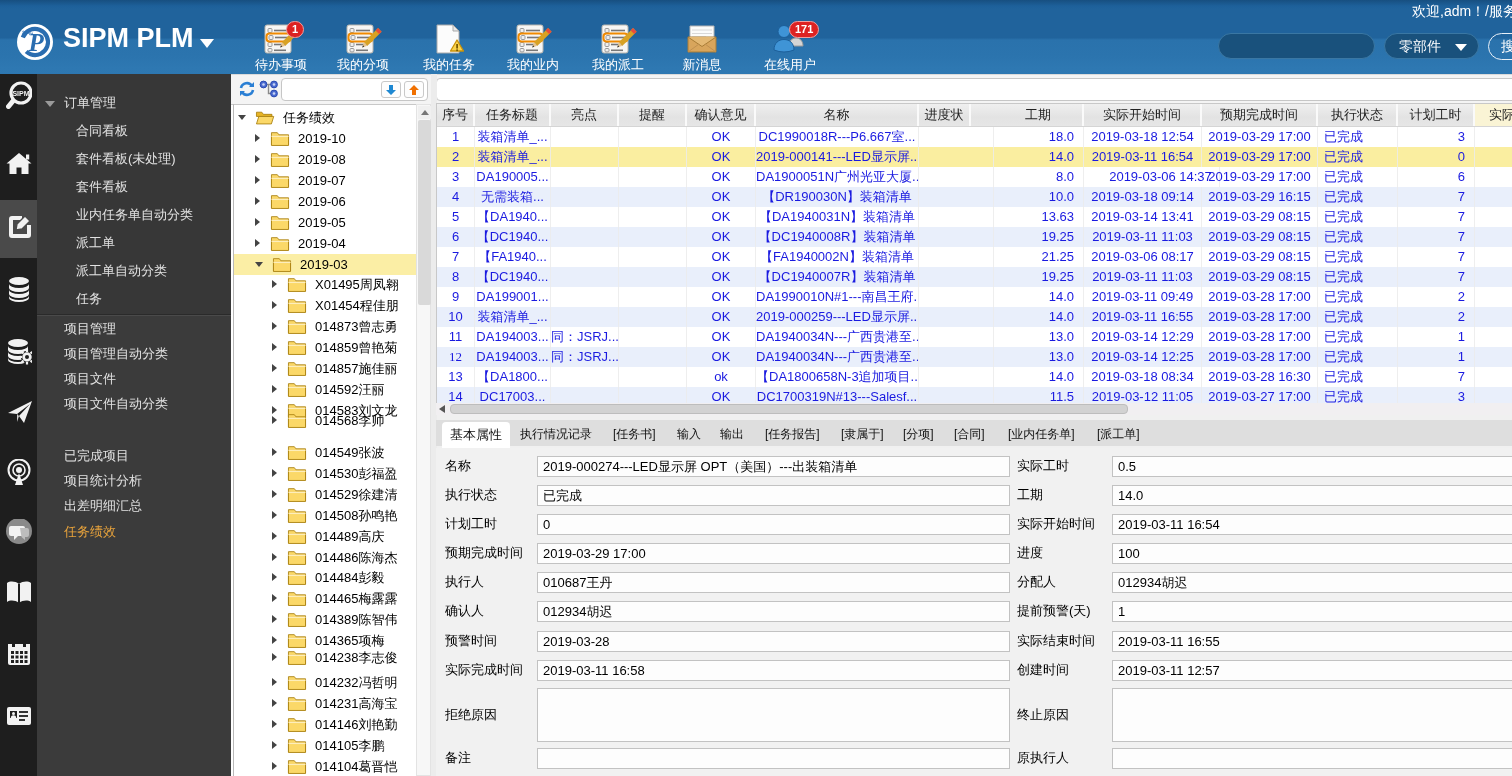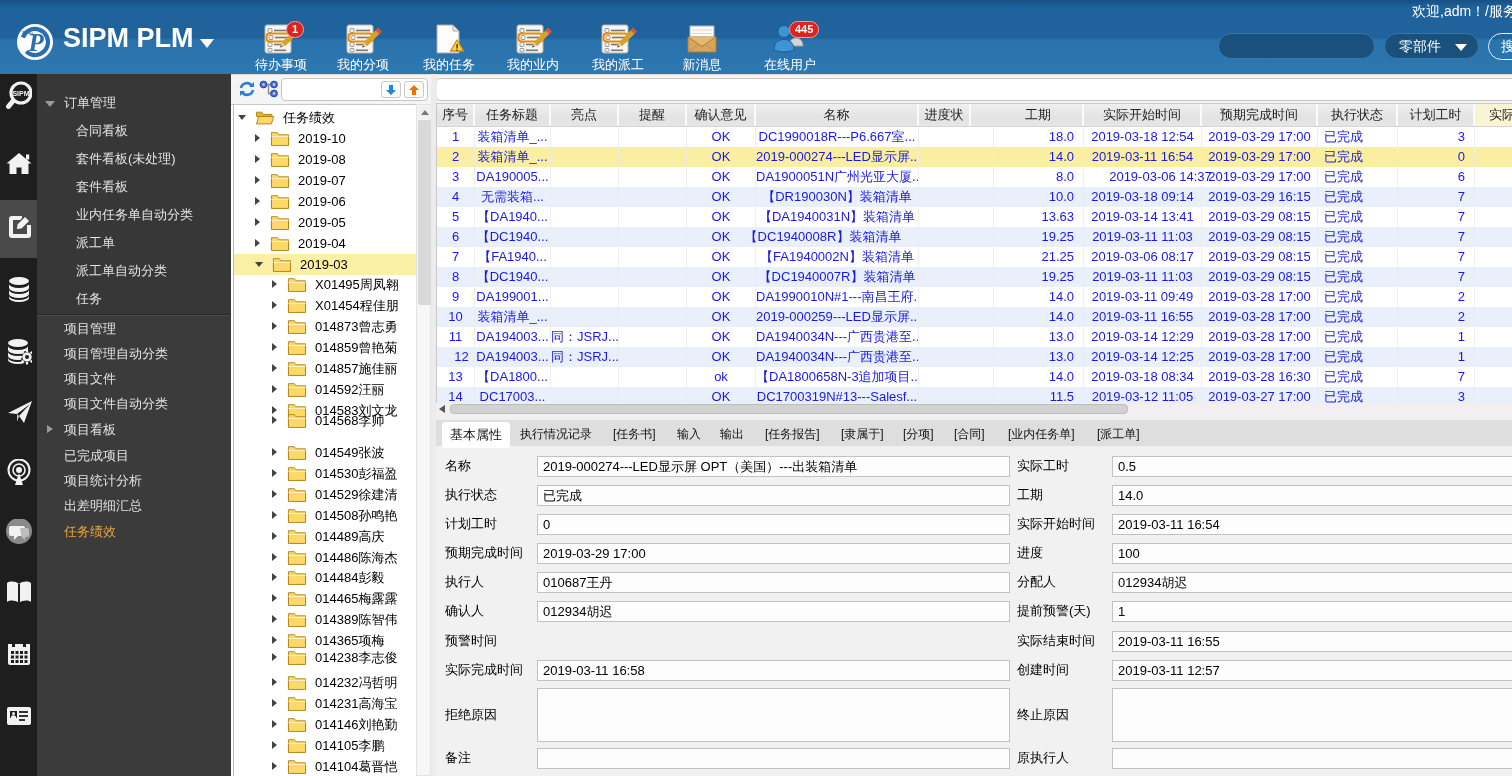--- a/index.html
+++ b/index.html
@@ -195,21 +195,21 @@
 <path d="M5 28 l11 -8 M33 28 l-11 -8" stroke="#c09050" fill="none"></path>
 </svg></span>
       <span class="lbl">新消息</span>
     </div>
 <div class="hitem" style="left:745px;">
       <span class="ic"><svg width="38" height="30" viewBox="0 0 38 30">
 <circle cx="25" cy="8" r="4.5" fill="#d5d5d5" stroke="#9a9a9a"></circle>
 <path d="M18 22 c0-5 3-8 7-8 s7 3 7 8 z" fill="#d5d5d5" stroke="#9a9a9a"></path>
 <circle cx="13" cy="7.5" r="6" fill="#3f94d6" stroke="#1c5f9a"></circle>
 <path d="M3 26 c0-7 4.5-10.5 10-10.5 s10 3.5 10 10.5 q-10 4 -20 0 z" fill="#3f94d6" stroke="#1c5f9a"></path>
-</svg><span class="badge" style="left:18px;">445</span></span>
+</svg><span class="badge" style="left:18px;">171</span></span>
       <span class="lbl">在线用户</span>
     </div>
 </div>
 
 <div id="strip">
 <div class="sel" style="top:126px;"></div>
 <svg style="top:7px;" width="26" height="28" viewBox="0 0 26 28">
       <g>
         <circle cx="15" cy="12" r="10" fill="none" stroke="#f2f2f2" stroke-width="3.2"></circle>
 <text x="15" y="14.5" font-size="7" font-weight="bold" fill="#f2f2f2" text-anchor="middle" font-family="Liberation Sans">SIPM</text>
@@ -315,21 +315,20 @@
 <div class="mitem msub abs" style="top:71px; height:28px; line-height:28px;">套件看板(未处理)</div>
 <div class="mitem msub abs" style="top:99px; height:28px; line-height:28px;">套件看板</div>
 <div class="mitem msub abs" style="top:127px; height:28px; line-height:28px;">业内任务单自动分类</div>
 <div class="mitem msub abs" style="top:155px; height:28px; line-height:28px;">派工单</div>
 <div class="mitem msub abs" style="top:211px; height:28px; line-height:28px;">任务</div>
 <div class="mitem msub abs" style="top:183px; height:28px; line-height:28px;">派工单自动分类</div>
 <div class="mitem mtop abs" style="top:241px; height:28px; line-height:28px;">项目管理</div>
 <div class="mitem mtop abs" style="top:266px; height:28px; line-height:28px;">项目管理自动分类</div>
 <div class="mitem mtop abs" style="top:316px; height:28px; line-height:28px;">项目文件自动分类</div>
 <div class="mitem mtop abs" style="top:291px; height:28px; line-height:28px;">项目文件</div>
-<div class="mitem mtop abs" style="top:343px; height:25px; line-height:25px;"><span class="tri-r" style="top:8px;"></span>项目看板</div>
 <div class="mitem mtop abs" style="top:369px; height:25px; line-height:25px;">已完成项目</div>
 <div class="mitem mtop abs" style="top:394px; height:25px; line-height:25px;">项目统计分析</div>
 <div class="mitem mtop abs" style="top:419px; height:25px; line-height:25px;">出差明细汇总</div>
 <div class="mitem mtop abs" style="top:445px; height:25px; line-height:25px; color:#e8a33c;">任务绩效</div>
 <div style="position:absolute; left:0; top:240px; width:194px; height:1px; background:#2a2a2a;"></div>
 <div style="position:absolute; left:0; top:241px; width:194px; height:1px; background:#4a4a4a;"></div>
 </div>
 
 <div id="toolstrip">
 
@@ -567,21 +566,21 @@
       <div class="gc lft" style="left:881px; width:80px;">已完成</div>
       <div class="gc num" style="left:961px; width:77px;">3</div>
       <div class="gc ctr" style="left:1038px; width:82px;"></div>
     </div>
 <div class="grow" style="top:43px; background:#faeea0;">
       <div class="gc ctr" style="left:0px; width:38px;">2</div>
       <div class="gc ctr" style="left:38px; width:76px;">装箱清单_...</div>
       <div class="gc ctr" style="left:114px; width:68px;"></div>
       <div class="gc lft" style="left:182px; width:68px;"></div>
       <div class="gc ctr" style="left:250px; width:69px;">OK</div>
-      <div class="gc ctr" style="left:319px; width:163px;">2019-000274---LED显示屏...</div>
+      <div class="gc ctr" style="left:319px; width:163px;">2019-000141---LED显示屏...</div>
       <div class="gc lft" style="left:482px; width:75px;"></div>
       <div class="gc num" style="left:557px; width:90px;">14.0</div>
       <div class="gc ctr" style="left:647px; width:118px;">2019-03-11 16:54</div>
       <div class="gc ctr" style="left:765px; width:116px;">2019-03-29 17:00</div>
       <div class="gc lft" style="left:881px; width:80px;">已完成</div>
       <div class="gc num" style="left:961px; width:77px;">0</div>
       <div class="gc ctr" style="left:1038px; width:82px;"></div>
     </div>
 <div class="grow" style="top:63px; background:#fff;">
       <div class="gc ctr" style="left:0px; width:38px;">3</div>
@@ -627,21 +626,21 @@
       <div class="gc lft" style="left:881px; width:80px;">已完成</div>
       <div class="gc num" style="left:961px; width:77px;">7</div>
       <div class="gc ctr" style="left:1038px; width:82px;"></div>
     </div>
 <div class="grow" style="top:123px; background:#e9effb;">
       <div class="gc ctr" style="left:0px; width:38px;">6</div>
       <div class="gc ctr" style="left:38px; width:76px;">【DC1940...</div>
       <div class="gc ctr" style="left:114px; width:68px;"></div>
       <div class="gc lft" style="left:182px; width:68px;"></div>
       <div class="gc ctr" style="left:250px; width:69px;">OK</div>
-      <div class="gc ctr" style="left:305px; width:163px;">【DC1940008R】装箱清单</div>
+      <div class="gc ctr" style="left:319px; width:163px;">【DC1940008R】装箱清单</div>
       <div class="gc lft" style="left:482px; width:75px;"></div>
       <div class="gc num" style="left:557px; width:90px;">19.25</div>
       <div class="gc ctr" style="left:647px; width:118px;">2019-03-11 11:03</div>
       <div class="gc ctr" style="left:765px; width:116px;">2019-03-29 08:15</div>
       <div class="gc lft" style="left:881px; width:80px;">已完成</div>
       <div class="gc num" style="left:961px; width:77px;">7</div>
       <div class="gc ctr" style="left:1038px; width:82px;"></div>
     </div>
 <div class="grow" style="top:143px; background:#fff;">
       <div class="gc ctr" style="left:0px; width:38px;">7</div>
@@ -712,21 +711,21 @@
       <div class="gc ctr" style="left:319px; width:163px;">DA1940034N---广西贵港至...</div>
       <div class="gc lft" style="left:482px; width:75px;"></div>
       <div class="gc num" style="left:557px; width:90px;">13.0</div>
       <div class="gc ctr" style="left:647px; width:118px;">2019-03-14 12:29</div>
       <div class="gc ctr" style="left:765px; width:116px;">2019-03-28 17:00</div>
       <div class="gc lft" style="left:881px; width:80px;">已完成</div>
       <div class="gc num" style="left:961px; width:77px;">1</div>
       <div class="gc ctr" style="left:1038px; width:82px;"></div>
     </div>
 <div class="grow" style="top:243px; background:#e9effb;">
-      <div class="gc ctr" style="left:6px; width:38px;">12</div>
+      <div class="gc ctr" style="left:0px; width:38px;font-family:Liberation Serif, serif;">12</div>
       <div class="gc ctr" style="left:38px; width:76px;">DA194003...</div>
       <div class="gc ctr" style="left:114px; width:68px;">同：JSRJ...</div>
       <div class="gc lft" style="left:182px; width:68px;"></div>
       <div class="gc ctr" style="left:250px; width:69px;">OK</div>
       <div class="gc ctr" style="left:319px; width:163px;">DA1940034N---广西贵港至...</div>
       <div class="gc lft" style="left:482px; width:75px;"></div>
       <div class="gc num" style="left:557px; width:90px;">13.0</div>
       <div class="gc ctr" style="left:647px; width:118px;">2019-03-14 12:25</div>
       <div class="gc ctr" style="left:765px; width:116px;">2019-03-28 17:00</div>
       <div class="gc lft" style="left:881px; width:80px;">已完成</div>
@@ -790,20 +789,21 @@
 <div class="finput" style="left:101px; top:37px; width:473px; height:21px;">已完成</div>
 <div class="flabel" style="left:9px; top:67px;">计划工时</div>
 <div class="finput" style="left:101px; top:66px; width:473px; height:21px;">0</div>
 <div class="flabel" style="left:9px; top:96px;">预期完成时间</div>
 <div class="finput" style="left:101px; top:95px; width:473px; height:21px;">2019-03-29 17:00</div>
 <div class="flabel" style="left:9px; top:125px;">执行人</div>
 <div class="finput" style="left:101px; top:124px; width:473px; height:21px;">010687王丹</div>
 <div class="flabel" style="left:9px; top:154px;">确认人</div>
 <div class="finput" style="left:101px; top:153px; width:473px; height:21px;">012934胡迟</div>
 <div class="flabel" style="left:9px; top:184px;">预警时间</div>
+<div class="finput" style="left:101px; top:183px; width:473px; height:21px;">2019-03-28</div>
 <div class="flabel" style="left:9px; top:213px;">实际完成时间</div>
 <div class="finput" style="left:101px; top:212px; width:473px; height:21px;">2019-03-11 16:58</div>
 <div class="flabel" style="left:9px; top:258px;">拒绝原因</div>
 <div class="finput" style="left:101px; top:240px; width:473px; height:54px;"></div>
 <div class="flabel" style="left:9px; top:301px;">备注</div>
 <div class="finput" style="left:101px; top:300px; width:473px; height:21px;"></div>
 <div class="flabel" style="left:581px; top:9px;">实际工时</div>
 <div class="finput" style="left:676px; top:8px; width:405px; height:21px;">0.5</div>
 <div class="flabel" style="left:581px; top:38px;">工期</div>
 <div class="finput" style="left:676px; top:37px; width:405px; height:21px;">14.0</div>

